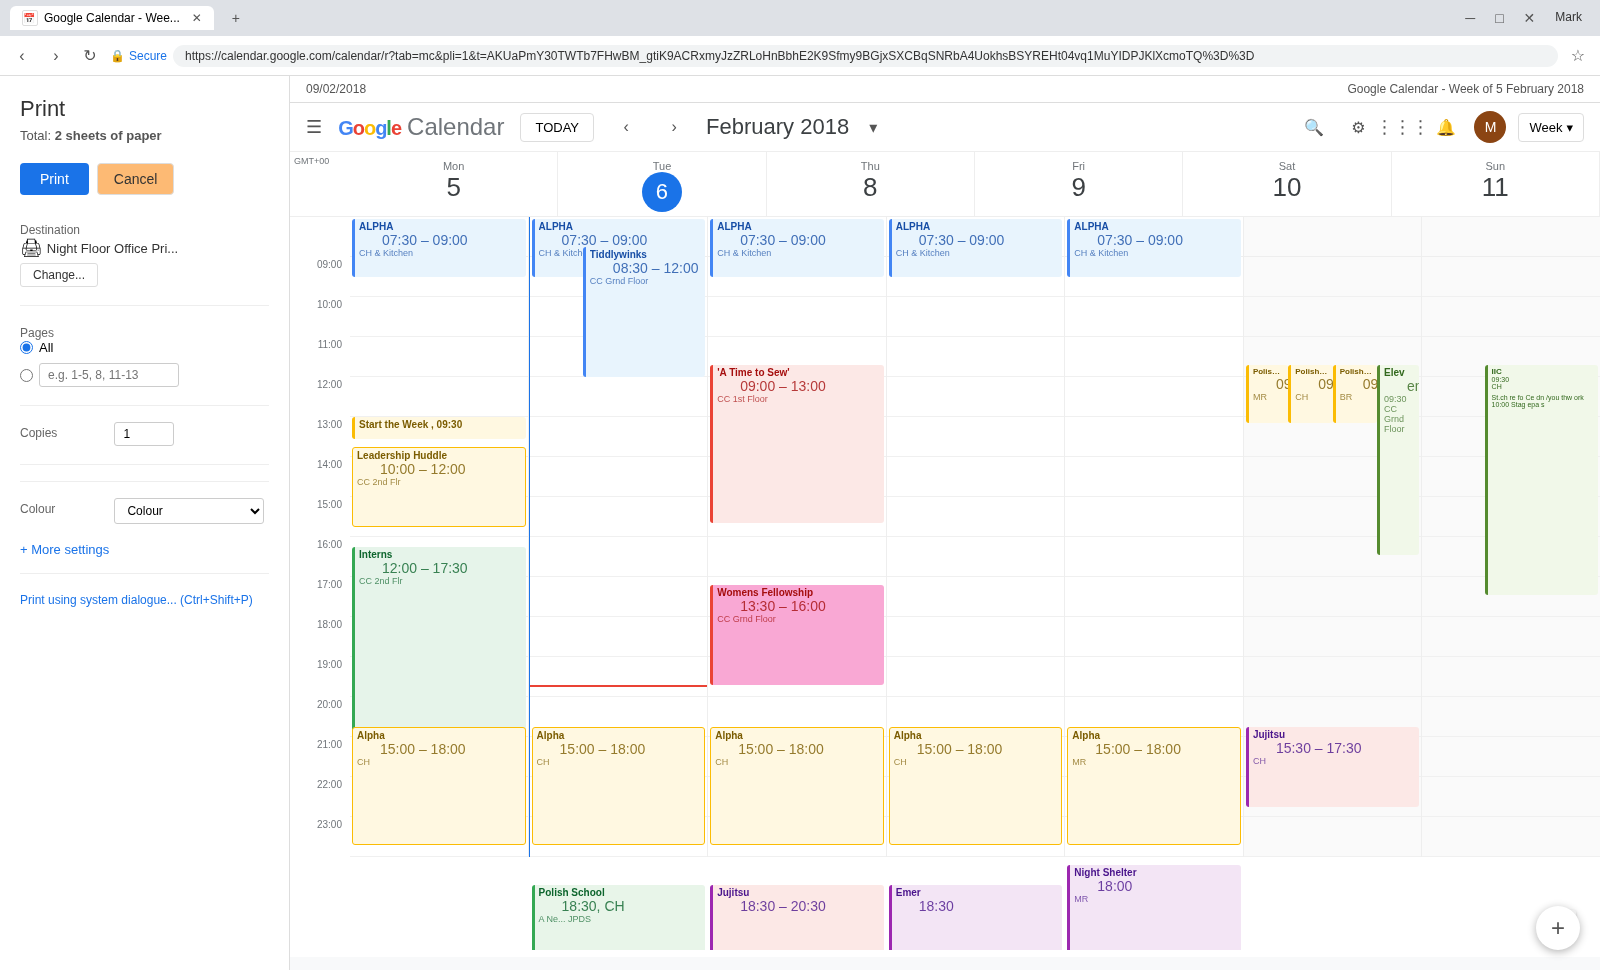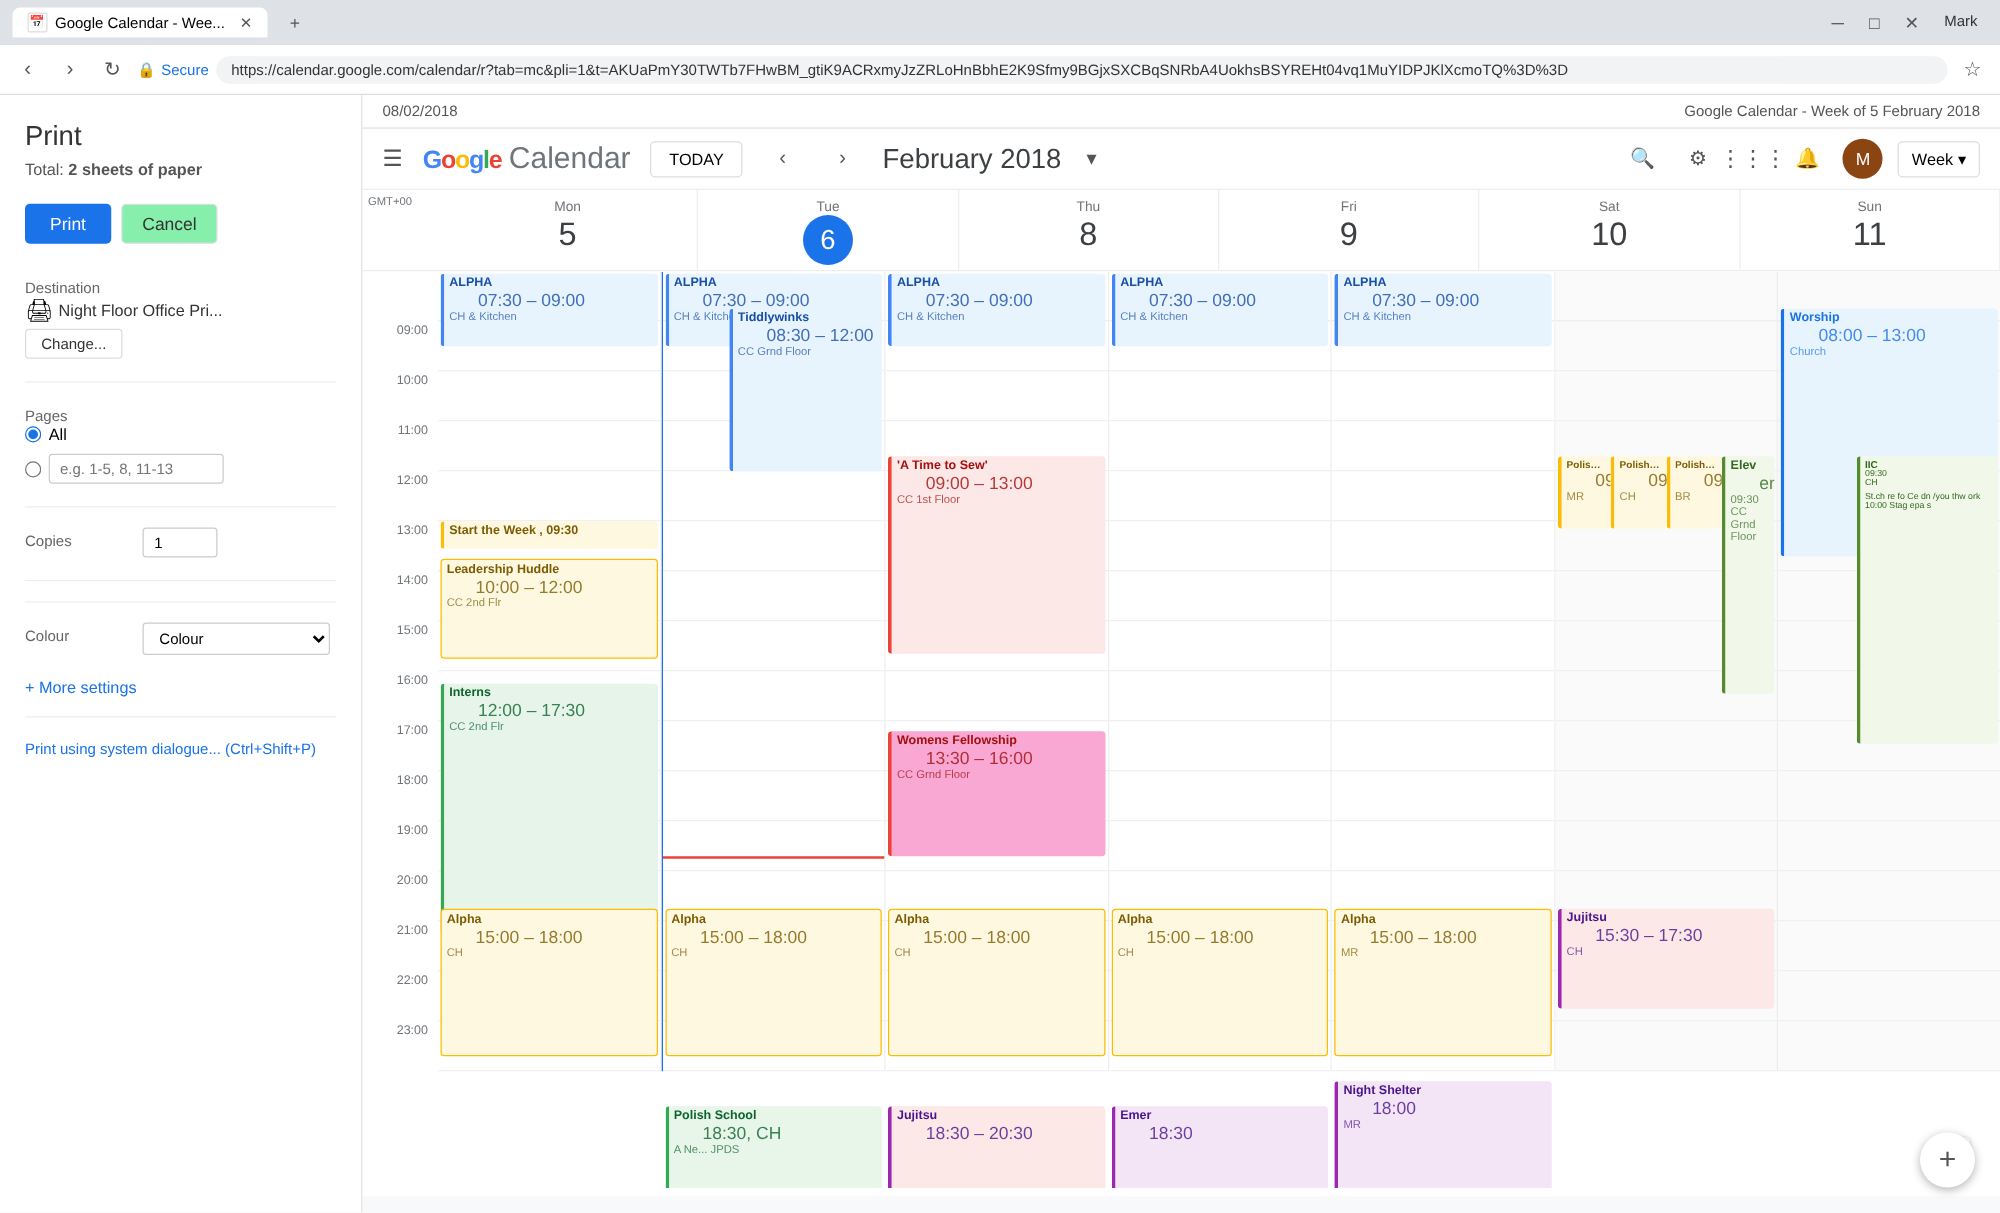--- a/index.html
+++ b/index.html
@@ -19,21 +19,21 @@
     
     .main-layout { display: flex; height: 894px; }
 
     
     .print-panel { width: 290px; background: white; border-right: 1px solid #ddd; padding: 20px; flex-shrink: 0; overflow-y: auto; }
     .print-title { font-size: 22px; font-weight: 300; margin-bottom: 6px; color: #333; }
     .print-total { font-size: 13px; color: #555; margin-bottom: 20px; }
     .print-total strong { font-weight: 600; }
     .print-btns { display: flex; gap: 8px; margin-bottom: 24px; }
     .btn-print { background: #1a73e8; color: white; border: none; padding: 7px 20px; border-radius: 4px; font-size: 14px; cursor: pointer; }
-    .btn-cancel { background: #86efac; color: #333; border: 1px solid #ddd; padding: 7px 16px; border-radius: 4px; font-size: 14px; cursor: pointer; }
+    .btn-cancel { background: #fdba74; color: #333; border: 1px solid #ddd; padding: 7px 16px; border-radius: 4px; font-size: 14px; cursor: pointer; }
     .form-row { margin-bottom: 18px; }
     .form-label { font-size: 12px; color: #666; width: 90px; display: inline-block; vertical-align: top; padding-top: 4px; }
     .form-control { display: inline-block; vertical-align: top; }
     .destination-text { font-size: 13px; color: #333; max-width: 150px; overflow: hidden; text-overflow: ellipsis; white-space: nowrap; }
     .change-btn { display: block; margin-top: 4px; background: white; border: 1px solid #ddd; padding: 4px 12px; border-radius: 3px; font-size: 12px; cursor: pointer; color: #333; }
     .radio-group { display: flex; flex-direction: column; gap: 8px; }
     .radio-item { display: flex; align-items: center; gap: 6px; font-size: 13px; }
     .radio-item input[type=radio] { accent-color: #1a73e8; }
     .pages-input { width: 140px; padding: 4px 8px; border: 1px solid #ccc; border-radius: 3px; font-size: 12px; }
     .copies-input { width: 60px; padding: 4px 8px; border: 1px solid #ccc; border-radius: 3px; font-size: 12px; }
@@ -202,21 +202,21 @@
 
     <div class="more-settings">+ More settings</div>
 
     <hr class="divider">
 
     <a class="system-print">Print using system dialogue... (Ctrl+Shift+P)</a>
   </div>
 
   <div class="calendar-preview" style="position:relative;">
     <div class="preview-header">
-      <span>08/02/2018</span>
+      <span>09/02/2018</span>
       <span>Google Calendar - Week of 5 February 2018</span>
     </div>
 
     <div class="calendar-container">
 
       <div class="cal-header">
         <span class="hamburger">☰</span>
         <div style="display:flex;align-items:baseline;">
           <span class="google-logo"><span class="g">G</span><span class="o1">o</span><span class="o2">o</span><span class="g2">g</span><span class="l">l</span><span class="e">e</span></span>
           <span class="cal-text">Calendar</span>
@@ -545,25 +545,20 @@
                 <div class="hour-line"></div>
               <div class="hour-line"></div>
                 <div class="hour-line"></div>
                 <div class="hour-line"></div>
               <div class="hour-line"></div>
                 <div class="hour-line"></div>
                 <div class="hour-line"></div>
               <div class="hour-line"></div>
                 <div class="hour-line"></div>
                 <div class="hour-line"></div>
-              <div class="event event-worship" style="top:30px;height:198px;">
-                <div class="event-title">Worship</div>
-                <div class="event-time">08:00 – 13:00</div>
-                <div class="event-loc">Church</div>
-              </div>
 
               <div class="event event-iic" style="top:148px;height:230px;left:35%;right:2px;font-size:8px;">
                 <div style="font-size:8px;font-weight:600;">IIC</div>
                 <div style="font-size:7px;">09:30</div>
                 <div style="font-size:7px;">CH</div>
                 <div style="font-size:7px;margin-top:4px;">St.ch re fo Ce dn /you thw ork 10:00 Stag epa s</div>
               </div>
             </div>
           </div>
         </div>

